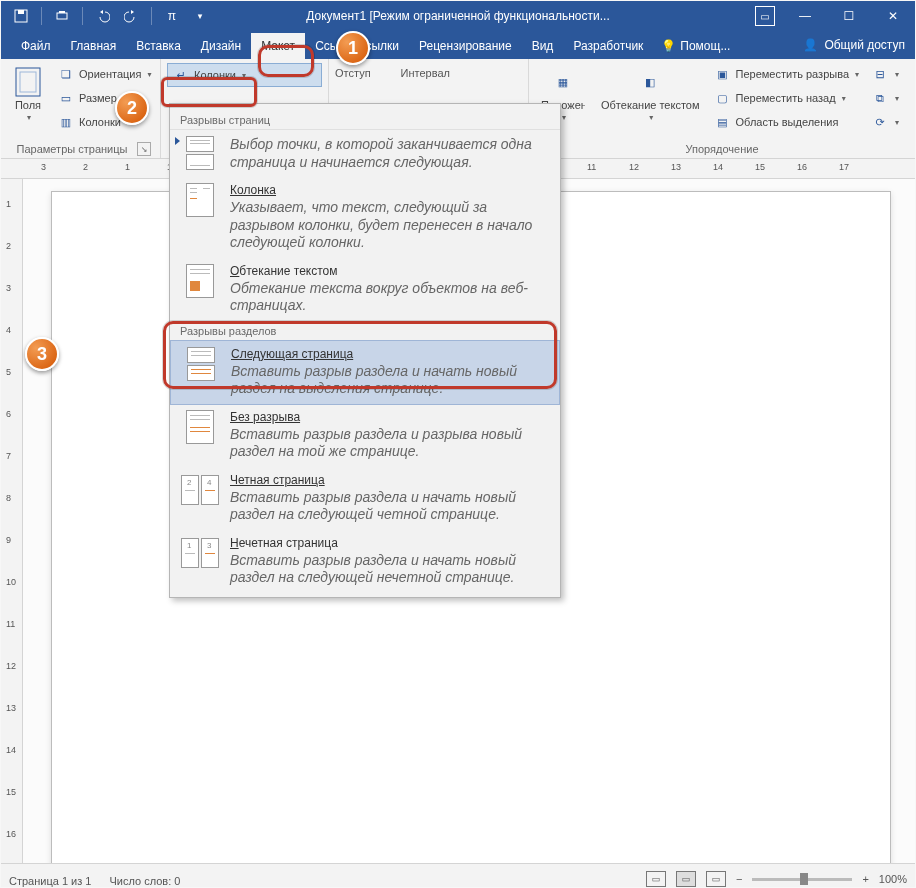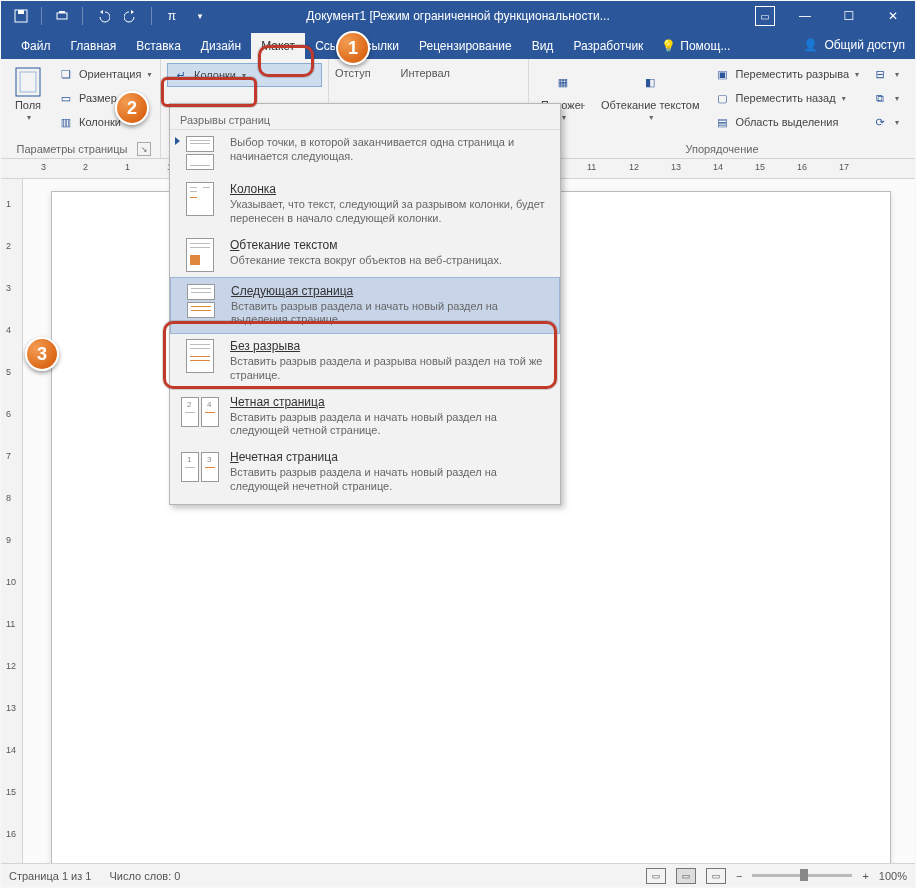--- a/index.html
+++ b/index.html
@@ -46,23 +46,23 @@
   .menu-item{ display:flex; gap:10px; padding:6px 10px; cursor:pointer;}
   .menu-item.sel{ background:#c8d5e8; border:1px solid #9fb5d6; margin:-1px 0;}
   .mi-icon{ flex:0 0 40px; height:34px; display:flex; flex-direction:column; gap:2px; align-items:center; justify-content:center;}
   .mi-page{ width:28px; height:34px; border:1px solid #999; background:#fff; position:relative;}
   .mi-page.half{height:16px;}
   .mi-page .ln{position:absolute; left:3px; right:3px; height:1px; background:#bbb;}
   .mi-page .lo{position:absolute; left:3px; right:3px; height:1px; background:#e0873e;}
   .mi-text{ flex:1;}
   .mi-text .t{ font-size:12px; color:#333; font-weight:400; margin-bottom:2px;}
   .mi-text .t u{text-decoration:underline;}
-  .mi-text .d{ font-size:11px; color:#666; line-height:1.25;}
-  
-  .statusbar{ position:absolute; left:0; right:0; bottom:0; height:24px; background:#f3f3f3; border-top:1px solid #d4d4d4; display:flex; align-items:center; font-size:11px; color:#555; padding:0 8px; gap:18px;}
+  .mi-text .d{ font-size:14px; color:#666; line-height:1.25;font-style:italic;}
+  
+  .statusbar{ position:absolute; left:0; right:0; bottom:0; height:24px; background:#f3f3f3; border-top:1px solid #d4d4d4; display:flex; align-items:flex-end; font-size:11px; color:#555; padding:0 8px; gap:18px;}
   .statusbar .right{position:absolute; right:8px; display:flex; align-items:center; gap:10px;}
   .slider{ width:100px; height:3px; background:#bbb; position:relative;}
   .slider .knob{width:8px; height:12px; background:#888; position:absolute; left:48px; top:-5px;}
   
   .hl{ position:absolute; border:3px solid #c0392b; border-radius:10px; box-shadow: 0 0 0 1px rgba(0,0,0,0.15); pointer-events:none; z-index:60;}
   .hl1{ left:257px; top:44px; width:56px; height:32px;}
   .hl2{ left:160px; top:76px; width:96px; height:30px; border-radius:6px;}
   .hl3{ left:162px; top:320px; width:394px; height:68px;}
   .callout{ position:absolute; width:34px; height:34px; border-radius:50%; background:radial-gradient(circle at 30% 30%, #f39c53, #d35400); border:2px solid #fff; box-shadow:0 2px 4px rgba(0,0,0,0.4); color:#fff; font-weight:bold; font-size:18px; display:flex; align-items:center; justify-content:center; z-index:70;}
   .c1{ left:335px; top:30px;}
@@ -336,20 +336,21 @@
             <div class="ln" style="top:8px;"></div>
             <div class="lo" style="top:16px;left:3px;width:10px;height:10px;background:#e0873e;"></div>
           </div>
     </div>
     <div class="mi-text">
           <div class="t"><span style="text-decoration:underline;">О</span>бтекание текстом</div>
           <div class="d">Обтекание текста вокруг объектов на веб-страницах.</div>
         </div>
   </div>
 
+  <div class="sec-title">Разрывы разделов</div>
 
   <div class="menu-item sel">
     <div class="mi-icon">
       <div class="mi-page half">
             <div class="ln" style="top:3px;"></div>
             <div class="ln" style="top:7px;"></div>
           </div>
       <div class="mi-page half">
             <div class="lo" style="top:3px;"></div>
             <div class="lo" style="top:7px;"></div>

